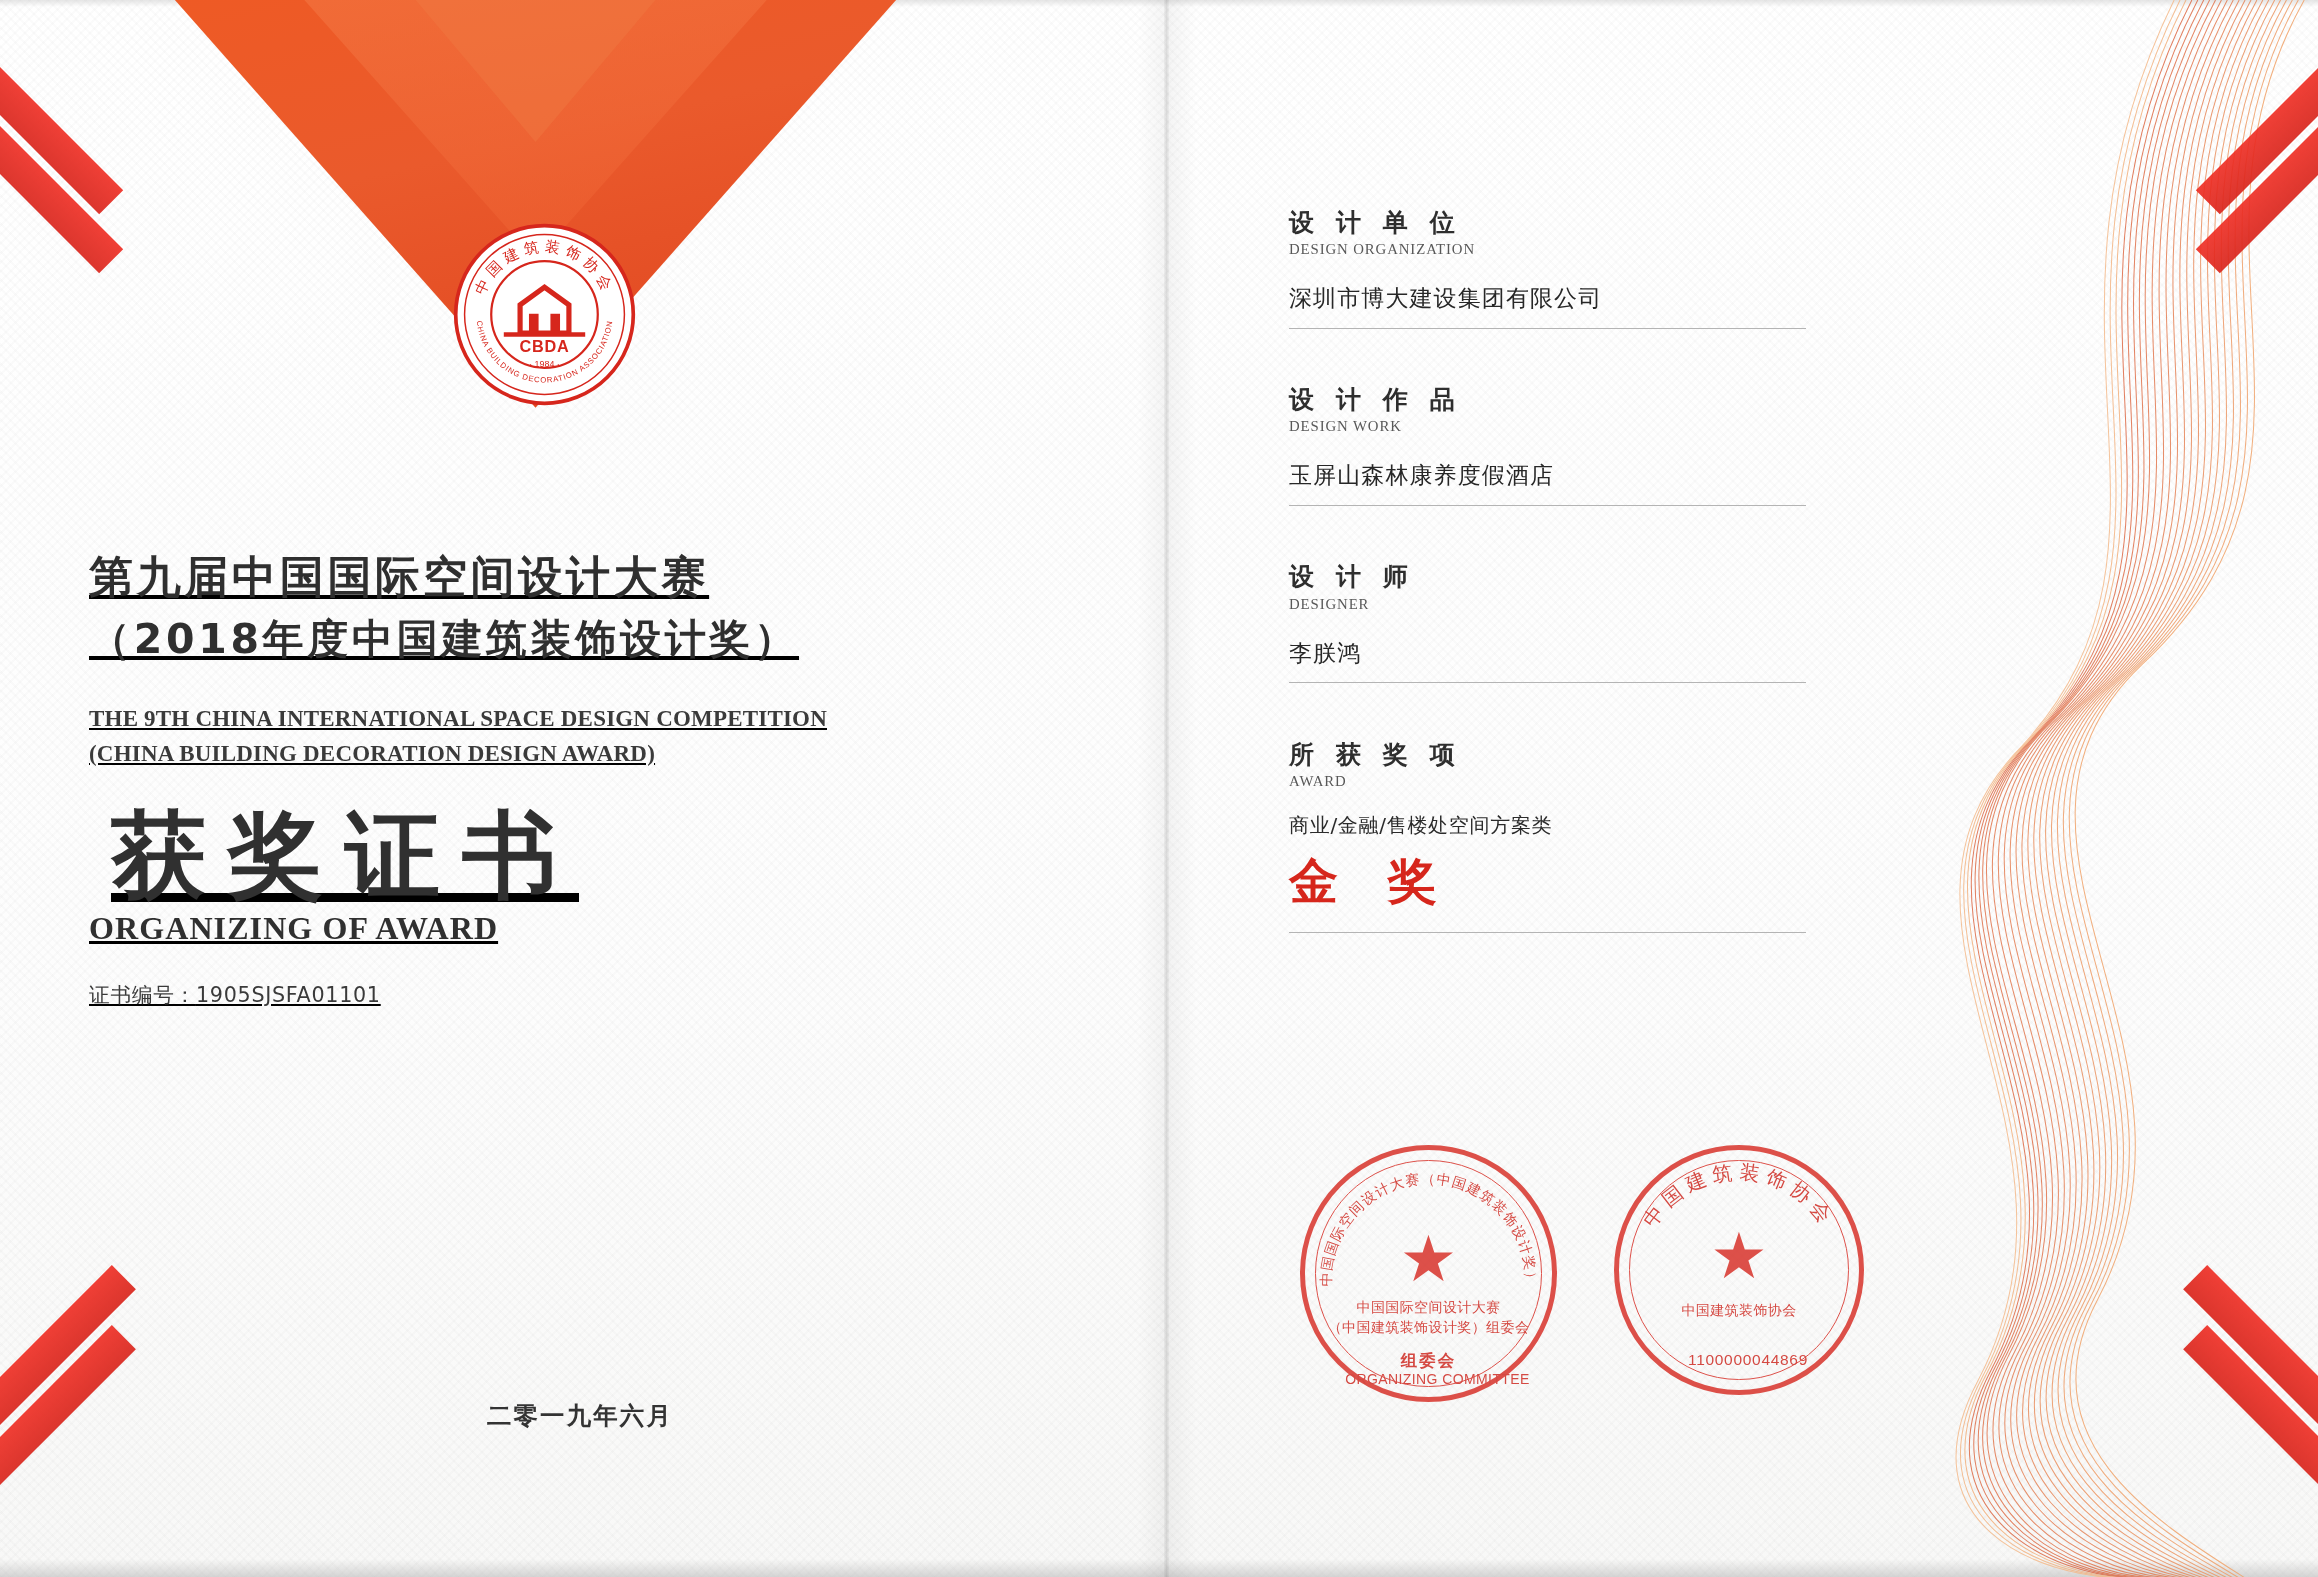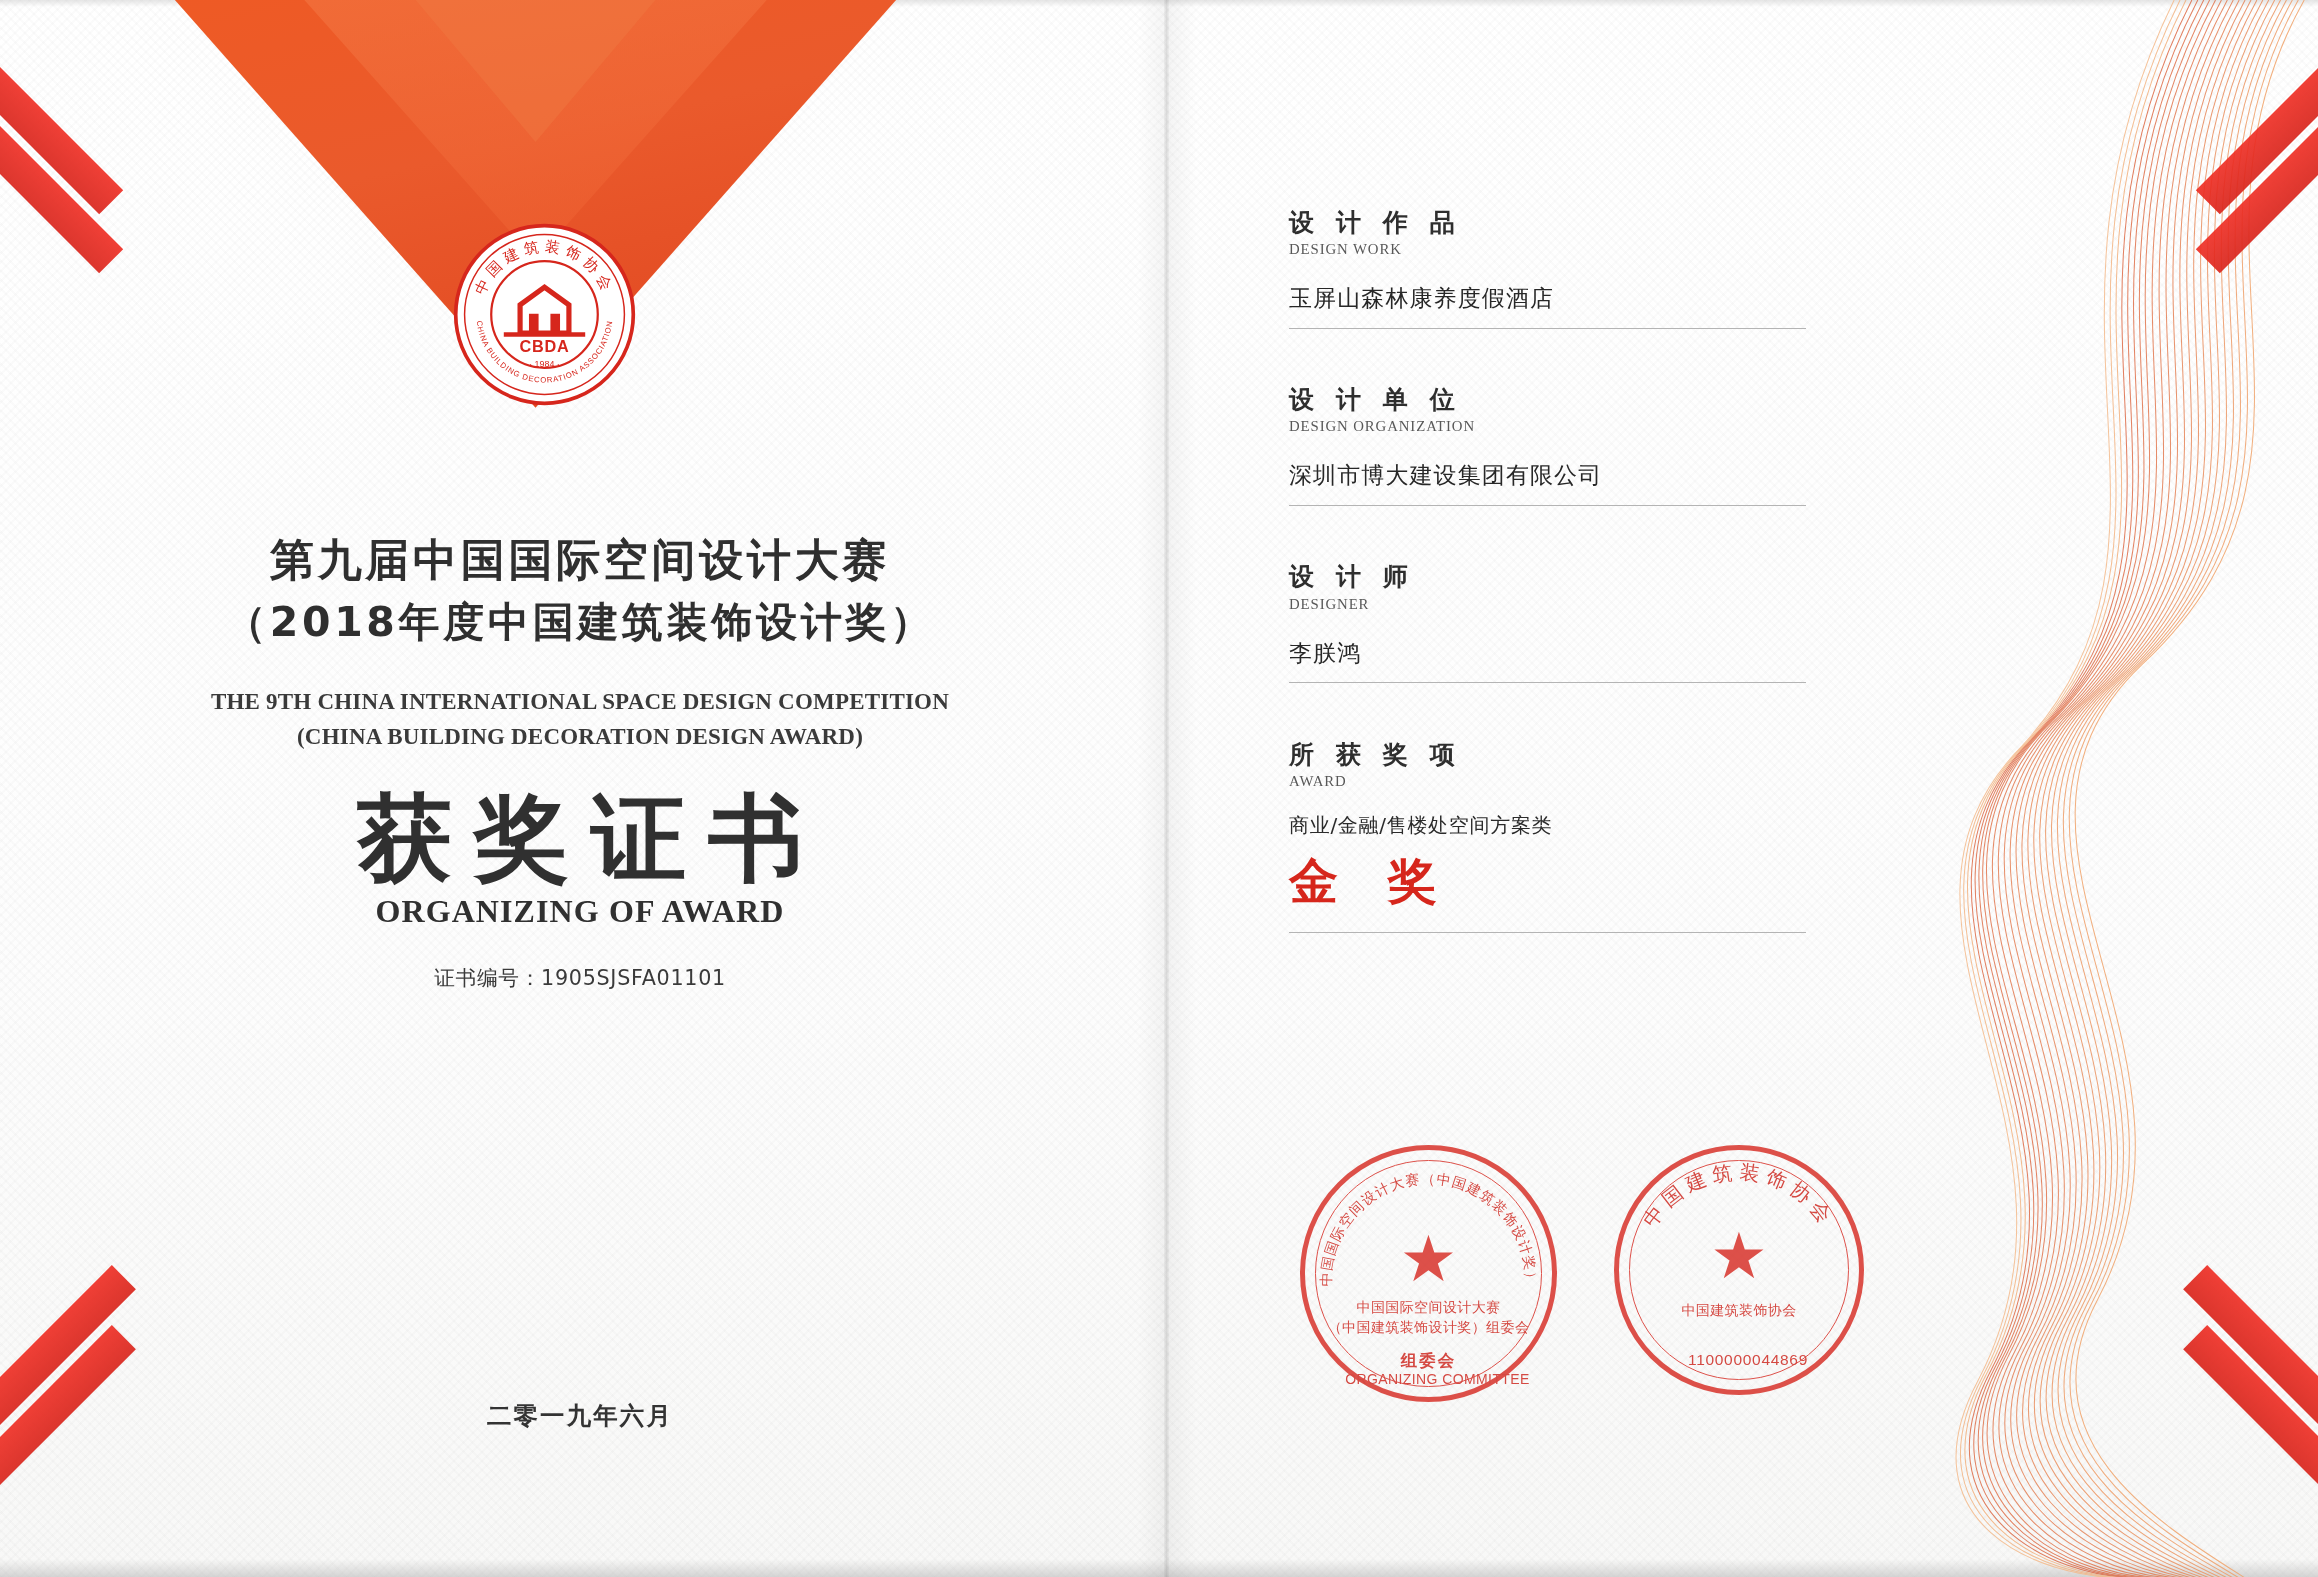--- a/index.html
+++ b/index.html
@@ -89,23 +89,23 @@
     left: 452px;
     top: 222px;
     width: 185px;
     height: 185px;
   }
 
   
   .left-block {
     position: absolute;
     left: 89px;
-    top: 530px;
+    top: 547px;
     width: 982px;
-    text-align: center;
+    text-decoration: underline;
   }
   .title-cn-1 {
     font-family: "DejaVu Sans", sans-serif;
     font-size: 44px;
     font-weight: bold;
     color: #2f2f2f;
     letter-spacing: 3.7px;
     line-height: 1.35;
   }
   .title-cn-2 {
@@ -394,30 +394,30 @@
     <div class="cert-no">
       <span>证书编号：</span><span>1905SJSFA01101</span>
     </div>
   </div>
 
   <div class="date-cn">二零一九年六月</div>
 
   <div class="right-block">
 
     <div class="field">
+      <div class="field-label-cn">设 计 单 位</div>
+      <div class="field-label-en">DESIGN ORGANIZATION</div>
+      <div class="field-value">深圳市博大建设集团有限公司</div>
+      <div class="rule"></div>
+    </div>
+
+    <div class="field">
       <div class="field-label-cn">设 计 作 品</div>
       <div class="field-label-en">DESIGN WORK</div>
       <div class="field-value">玉屏山森林康养度假酒店</div>
-      <div class="rule"></div>
-    </div>
-
-    <div class="field">
-      <div class="field-label-cn">设 计 单 位</div>
-      <div class="field-label-en">DESIGN ORGANIZATION</div>
-      <div class="field-value">深圳市博大建设集团有限公司</div>
       <div class="rule"></div>
     </div>
 
     <div class="field">
       <div class="field-label-cn">设 计 师</div>
       <div class="field-label-en">DESIGNER</div>
       <div class="field-value">李朕鸿</div>
       <div class="rule"></div>
     </div>
 

